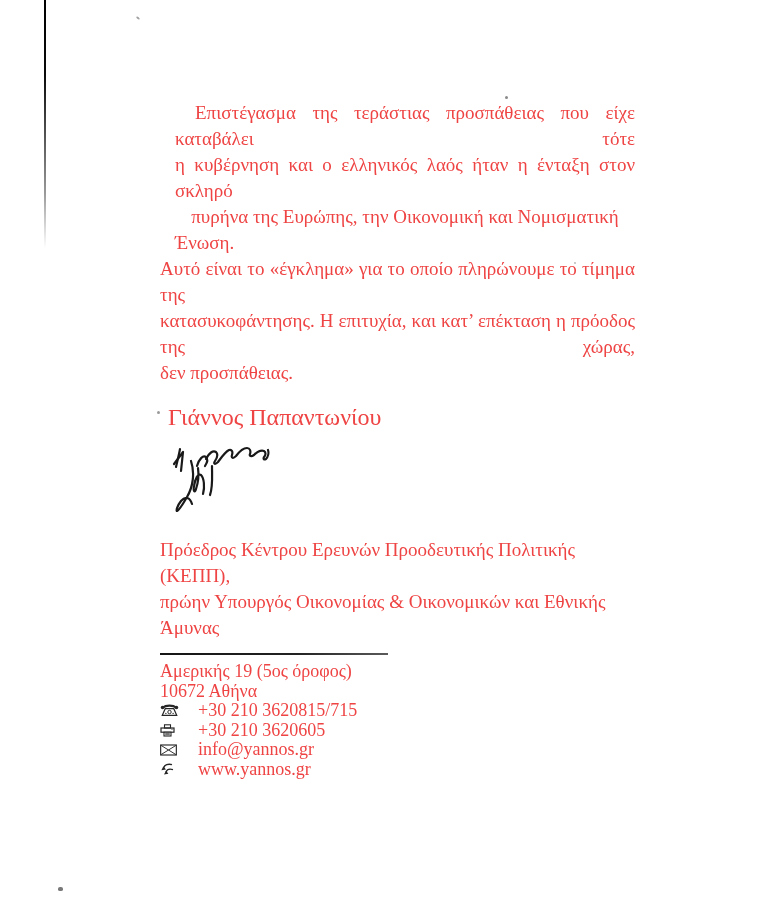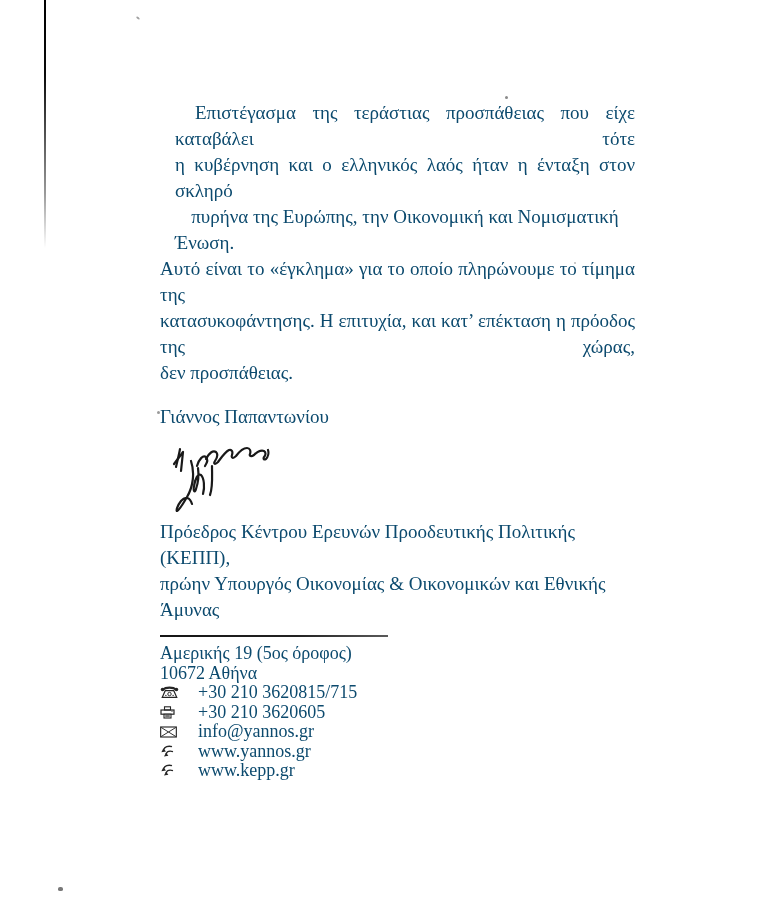--- a/index.html
+++ b/index.html
@@ -1,37 +1,37 @@
 <!DOCTYPE html>
 <html><head>
 <meta charset="utf-8">
 <style>
   html,body{margin:0;padding:0;background:#e8e8e8;}
   .page{
     position:relative;
     width:775px;height:907px;
     background:#ffffff;
     font-family:"Liberation Serif","DejaVu Serif",serif;
-    color:#0c4a6e;
+    color:#ef4444;
     overflow:hidden;
   }
   .content{position:absolute;left:160px;top:100px;width:475px;}
 
   .para{font-size:19px;line-height:26px;}
   .para .jline{text-align:justify;text-align-last:justify;}
   .para .jline.last{text-align:center;text-align-last:left;}
   .para-indented{margin-left:15px;width:460px;}
   .para-indented .firstline{text-indent:20px;}
   .para-main{margin-top:0;width:475px;}
 
-  .signer-name{margin-top:18px;font-size:19px;line-height:26px;}
+  .signer-name{margin-top:18px;font-size:24px;line-height:26px;margin-left:8px;}
 
   .signature{display:block;margin-top:5px;margin-left:8px;}
 
-  .titles{margin-top:2px;font-size:19px;line-height:26px;}
+  .titles{margin-top:20px;font-size:19px;line-height:26px;}
 
   .rule{margin-top:12px;width:228px;height:2px;
         background:linear-gradient(to right,#151515 0%,#222 60%,#5a5a5a 100%);}
 
   .contact{margin-top:7px;font-size:18px;line-height:19.5px;}
   .contact .addr{height:19.5px;}
   .contact-row{display:flex;height:19.5px;}
   .icon-cell{width:38px;flex:0 0 38px;display:flex;align-items:center;}
   .icon-cell svg{display:block;}
 
@@ -139,27 +139,16 @@
           <svg width="14" height="13" viewBox="0 0 14 13">
             <path d="M12,1.6 C8,0.4 4.6,2 3.8,4.6" fill="none" stroke="#262626" stroke-width="1.4"></path>
             <path d="M1.4,7.2 L6,6.4 L3.4,3.2 Z" fill="#262626"></path>
             <path d="M13,6.6 C9.6,5.6 6.8,6.8 6,9" fill="none" stroke="#262626" stroke-width="1.4"></path>
             <path d="M4,11.6 L8.4,10.8 L6,7.8 Z" fill="#262626"></path>
           </svg>
         </span>
         <span>www.yannos.gr</span>
       </div>
 
-      <div class="contact-row">
-        <span class="icon-cell">
-          <svg width="14" height="13" viewBox="0 0 14 13">
-            <path d="M12,1.6 C8,0.4 4.6,2 3.8,4.6" fill="none" stroke="#262626" stroke-width="1.4"></path>
-            <path d="M1.4,7.2 L6,6.4 L3.4,3.2 Z" fill="#262626"></path>
-            <path d="M13,6.6 C9.6,5.6 6.8,6.8 6,9" fill="none" stroke="#262626" stroke-width="1.4"></path>
-            <path d="M4,11.6 L8.4,10.8 L6,7.8 Z" fill="#262626"></path>
-          </svg>
-        </span>
-        <span>www.kepp.gr</span>
-      </div>
     </div>
 
   </div>
 </div>
 
 </body></html>

